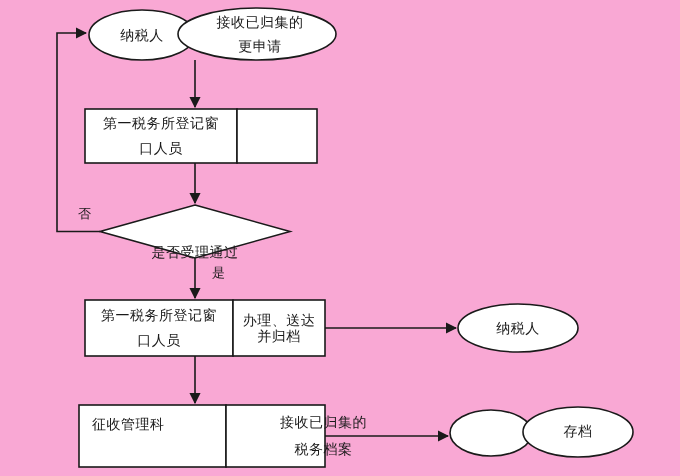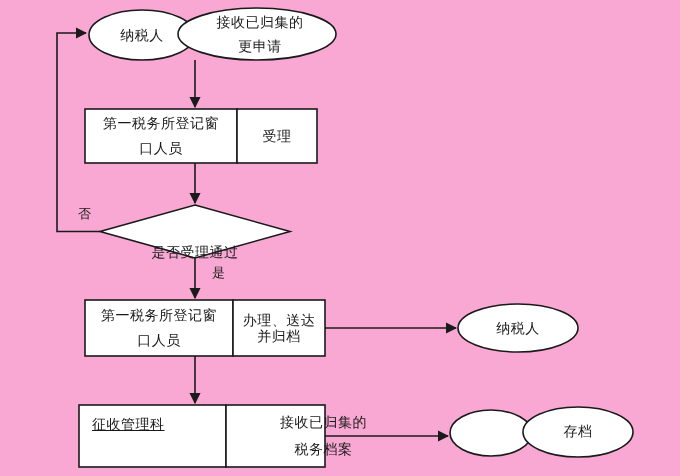--- a/index.html
+++ b/index.html
@@ -31,21 +31,20 @@
     color: #1a1a1a;
     font-size: 14px;
     line-height: 22px;
     letter-spacing: 0.5px;
     white-space: pre-line;
     pointer-events: none;
   }
   .node-label.left-align {
     justify-content: flex-start;
     text-align: right;
-    text-decoration: underline;
   }
   .edge-label {
     position: absolute;
     color: #1a1a1a;
     font-size: 13px;
     line-height: 15px;
     letter-spacing: 0.5px;
   }
 </style>
 </head>
@@ -101,21 +100,20 @@
   </svg>
 
   <div class="node-label" style="left:95px; top:20px; width:94px; height:30px;">纳税人</div>
 
   <div class="node-label" style="left:190px; top:9px; width:140px; height:50px; line-height:24px;">接收已归集的
 更申请</div>
 
   <div class="node-label" style="left:88px; top:110px; width:146px; height:52px; line-height:25px;">第一税务所登记窗
 口人员</div>
 
-  <div class="node-label" style="left:238px; top:110px; width:78px; height:52px;">受理</div>
 
   <div class="node-label" style="left:120px; top:218px; width:150px; height:28px;margin-top:20px;">是否受理通过</div>
 
   <div class="node-label" style="left:88px; top:301px; width:142px; height:54px; line-height:25px;">第一税务所登记窗
 口人员</div>
 
   <div class="node-label" style="left:234px; top:301px; width:90px; height:54px; line-height:16px;">办理、送达
 并归档</div>
 
   <div class="node-label" style="left:471px; top:313px; width:94px; height:30px;">纳税人</div>

